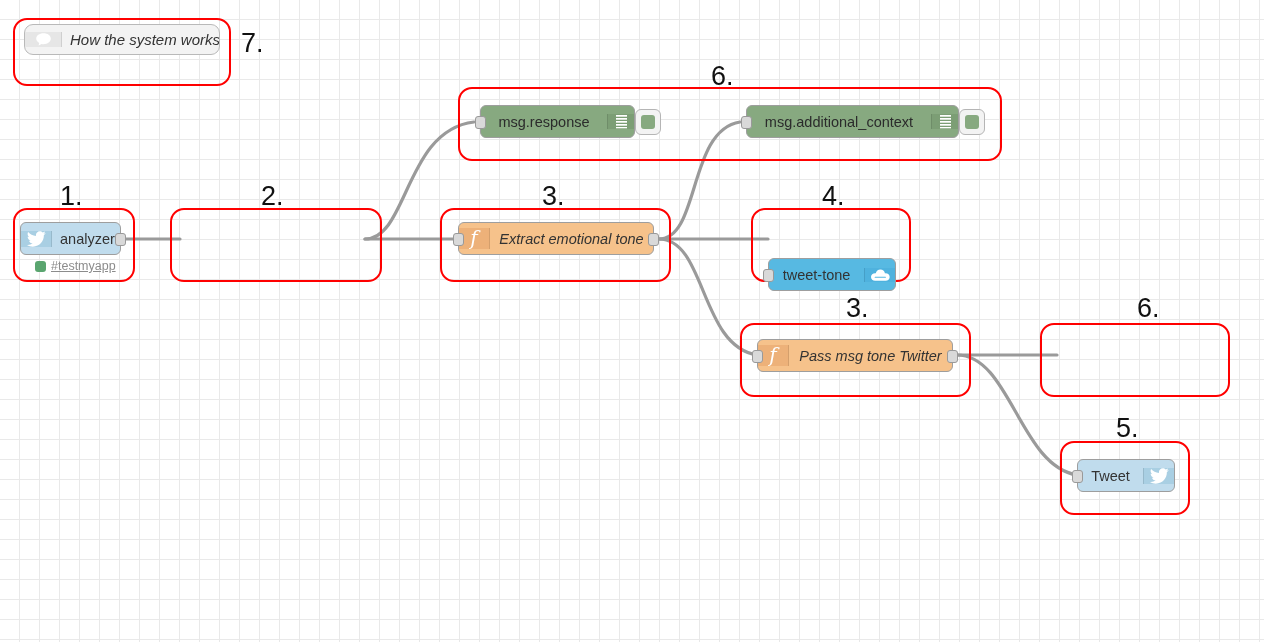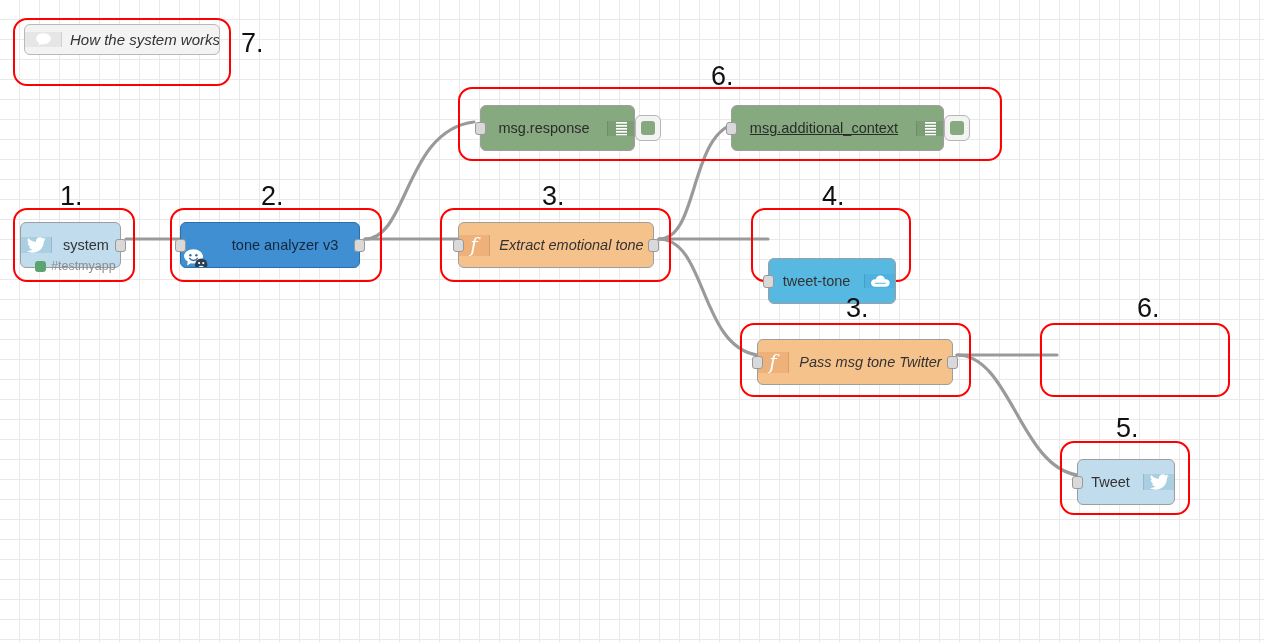--- a/index.html
+++ b/index.html
@@ -34,21 +34,21 @@
     color:#111;
     font-family:"Liberation Sans", sans-serif;
     letter-spacing:0px;
     line-height:1;
     white-space:nowrap;
   }
 
   
   .node{
     position:absolute;
-    height:46px;
+    height:33px;
     border-radius:6px;
     box-sizing:border-box;
     border:1px solid #9e9e9e;
     display:flex;align-items:stretch;
     box-shadow:0 0 0 0 rgba(0,0,0,0);
     overflow:visible;
     font-size:14.5px;
     color:#333;
   }
   .node .inner{
@@ -95,21 +95,21 @@
     width:26px;height:26px;border-radius:6px;
     background:#f3f3f3;border:1px solid #b5b5b5;
     display:flex;align-items:center;justify-content:center;
     box-sizing:border-box;
   }
   .dbgbtn .sq{width:14px;height:14px;border-radius:3px;background:#87a980;}
 
   
   .status{
     position:absolute;left:14px;top:36px;display:flex;align-items:center;gap:5px;
-    font-size:12.5px;color:#8c8c8c;white-space:nowrap;
+    font-size:12.5px;color:#8c8c8c;white-space:nowrap;text-decoration:underline;
   }
   .status .dot{width:11px;height:11px;border-radius:3px;background:#5aa56f;display:inline-block;}
 
   .italic{font-style:italic;}
 </style>
 </head>
 <body>
 
 <div id="canvas">
 
@@ -130,72 +130,53 @@
 
       <path d="M957,355 C1000,355 1020,355 1057,355"></path>
 
       <path d="M957,355 C1010,355 1020,466 1077,475"></path>
     </g>
   </svg>
 
   <div class="annbox" style="left:13px;top:18px;width:218px;height:68px;"></div>
   <div class="annnum" style="left:241px;top:30px;">7.</div>
 
-  <div class="node n-comment" style="left:24px;top:24px;width:196px;height:31px;">
+  <div class="node n-comment" style="left:24px;top:24px;width:196px;height:31px;border-radius:9px;">
     <div class="inner">
       <div class="iconbox">
         <svg width="17" height="15" viewBox="0 0 17 15" aria-hidden="true">
           <path d="M8.5 1.2C4.4 1.2 1.2 3.6 1.2 6.6c0 1.8 1.2 3.4 3 4.4l-.6 2.6 3-1.6c.6.1 1.2.2 1.9.2 4.1 0 7.3-2.4 7.3-5.6S12.6 1.2 8.5 1.2z" fill="#ffffff"></path>
         </svg>
       </div>
       <div class="lbl italic" style="justify-content:center;font-size:15px;color:#333;">How the system works</div>
     </div>
   </div>
 
   <div class="annbox" style="left:13px;top:208px;width:122px;height:74px;"></div>
   <div class="annnum" style="left:60px;top:183px;">1.</div>
 
   <div class="node n-twitter" style="left:20px;top:222px;width:101px;">
     <div class="inner">
       <div class="iconbox icon-left">
         <svg width="19" height="16" viewBox="0 0 24 20" aria-hidden="true">
           <path d="M23.6 2.4c-.9.4-1.8.7-2.8.8 1-.6 1.8-1.6 2.1-2.7-.9.6-2 1-3.1 1.2C18.9.8 17.6.2 16.2.2c-2.7 0-4.9 2.2-4.9 4.9 0 .4 0 .8.1 1.1C7.3 6 3.8 4.1 1.4 1.2 1 1.9.8 2.7.8 3.6c0 1.7.9 3.2 2.2 4.1-.8 0-1.6-.2-2.2-.6v.1c0 2.4 1.7 4.4 3.9 4.8-.4.1-.8.2-1.3.2-.3 0-.6 0-.9-.1.6 2 2.4 3.4 4.6 3.4-1.7 1.3-3.8 2.1-6.1 2.1-.4 0-.8 0-1.2-.1 2.2 1.4 4.8 2.2 7.5 2.2 9.1 0 14-7.5 14-14v-.6c1-.7 1.8-1.6 2.3-2.7z" fill="#ffffff"></path>
         </svg>
       </div>
-      <div class="lbl">system</div>
+      <div class="lbl">analyzer</div>
     </div>
     <span class="port out"></span>
     <div class="status">
       <span class="dot"></span>
       <span>#testmyapp</span>
     </div>
   </div>
 
   <div class="annbox" style="left:170px;top:208px;width:212px;height:74px;"></div>
   <div class="annnum" style="left:261px;top:183px;">2.</div>
 
-  <div class="node n-tone" style="left:180px;top:222px;width:180px;">
-    <div class="inner">
-      <div class="iconbox" style="position:relative;">
-        <svg width="28" height="26" viewBox="0 0 28 26" aria-hidden="true" style="position:absolute;left:1px;top:3px;">
-          <path d="M11.5 1.2C6.2 1.2 2 4.3 2 8.1c0 2.2 1.5 4.2 3.8 5.5L5 17.4l4-2.2c.8.2 1.7.3 2.5.3 5.3 0 9.5-3.1 9.5-6.9S16.8 1.2 11.5 1.2z" fill="#ffffff"></path>
-          <circle cx="8.4" cy="7.2" r="1.2" fill="#2e6fa8"></circle>
-          <circle cx="14.4" cy="7.2" r="1.2" fill="#2e6fa8"></circle>
-          <path d="M7.6 10.4c1 1.4 2.4 2.1 3.9 2.1s2.9-.7 3.9-2.1" stroke="#2e6fa8" stroke-width="1.4" fill="none" stroke-linecap="round"></path>
-          <circle cx="19.2" cy="16.6" r="6.2" fill="#2b3d4f"></circle>
-          <circle cx="17.1" cy="15.1" r="1.1" fill="#ffffff"></circle>
-          <circle cx="21.3" cy="15.1" r="1.1" fill="#ffffff"></circle>
-          <path d="M16.6 19.9c.7-1 1.6-1.5 2.6-1.5s1.9.5 2.6 1.5" stroke="#ffffff" stroke-width="1.3" fill="none" stroke-linecap="round"></path>
-        </svg>
-      </div>
-      <div class="lbl" style="color:#14283c;">tone analyzer v3</div>
-    </div>
-    <span class="port in"></span>
-    <span class="port out"></span>
-  </div>
 
   <div class="annbox" style="left:458px;top:87px;width:544px;height:74px;"></div>
   <div class="annnum" style="left:711px;top:63px;">6.</div>
 
   <div class="node n-debug" style="left:480px;top:105px;width:155px;">
     <div class="inner">
       <div class="lbl">msg.response</div>
       <div class="dbgicon">
         <svg width="13" height="15" viewBox="0 0 13 15" aria-hidden="true">
           <rect x="1" y="1" width="11" height="1.7" fill="#ffffff"></rect>
@@ -205,21 +186,21 @@
           <rect x="1" y="13" width="11" height="1.3" fill="#ffffff"></rect>
         </svg>
       </div>
     </div>
     <span class="port in"></span>
     <div class="dbgbtn">
         <span class="sq"></span>
       </div>
   </div>
 
-  <div class="node n-debug" style="left:731px;top:105px;width:213px;text-decoration:underline;">
+  <div class="node n-debug" style="left:746px;top:105px;width:213px;">
     <div class="inner">
       <div class="lbl">msg.additional_context</div>
       <div class="dbgicon">
         <svg width="13" height="15" viewBox="0 0 13 15" aria-hidden="true">
           <rect x="1" y="1" width="11" height="1.7" fill="#ffffff"></rect>
           <rect x="1" y="4" width="11" height="1.7" fill="#ffffff"></rect>
           <rect x="1" y="7" width="11" height="1.7" fill="#ffffff"></rect>
           <rect x="1" y="10" width="11" height="1.7" fill="#ffffff"></rect>
           <rect x="1" y="13" width="11" height="1.3" fill="#ffffff"></rect>
         </svg>

